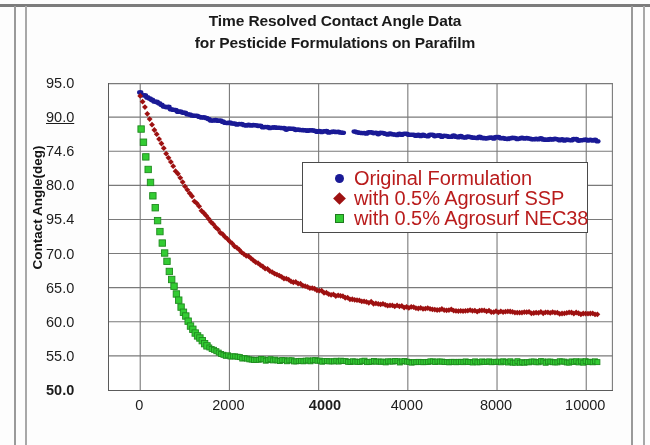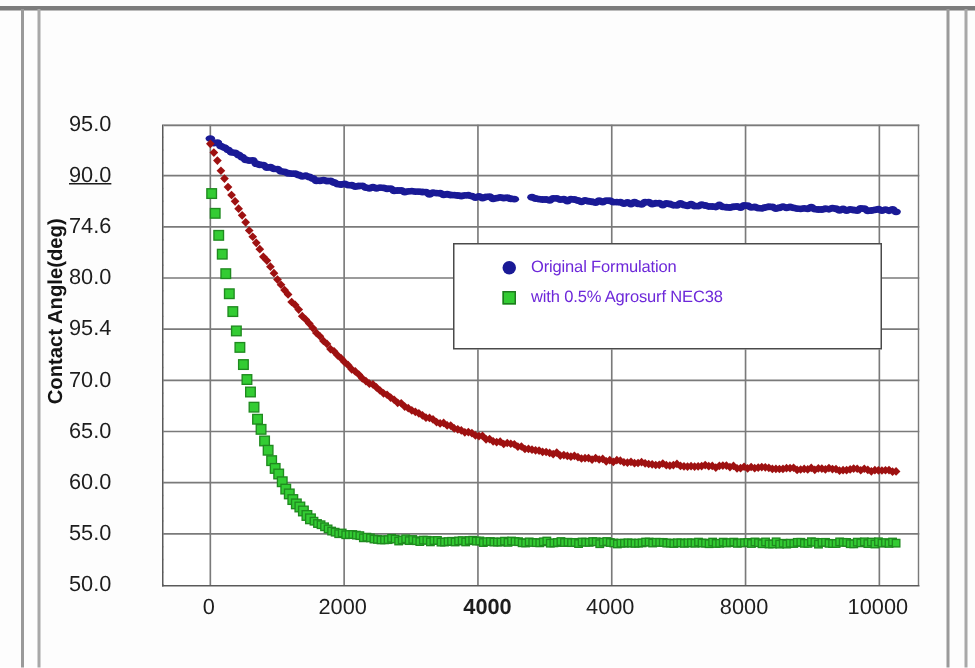--- a/index.html
+++ b/index.html
@@ -178,42 +178,46 @@
     margin-left: -4.5px; margin-top: -4.5px;
     transform: rotate(45deg);
   }
   .shape.square {
     width: 9px; height: 9px;
     margin-left: -4.5px; margin-top: -4.5px;
     border: 1px solid #1f7a1f;
     box-sizing: border-box;
   }
   .legend-label {
-    font-size: 11px;
-    color: #6d28d9;
+    font-size: 20px;
+    color: #b91c1c;
     white-space: nowrap;
     letter-spacing: -0.1px;
   }
 </style>
 </head>
 <body>
 
 <div id="figure">
 
   <div class="frame-top"></div>
   <div class="frame-left-a"></div>
   <div class="frame-left-b"></div>
   <div class="frame-right-a"></div>
   <div class="frame-right-b"></div>
 
+  <div id="chart-title">
+    <span class="l1">Time Resolved Contact Angle Data</span>
+    <span class="l2">for Pesticide Formulations on Parafilm</span>
+  </div>
 
   <div id="ylabel">Contact Angle(deg)</div>
 
   <div id="ytick-layer">
-      <div class="ytick" style="top: 307px;">50.0</div>
+      <div class="ytick" style="top: 307px; font-weight: bold;">50.0</div>
       <div class="ytick" style="top: 272.889px;">55.0</div>
       <div class="ytick" style="top: 238.778px;">60.0</div>
       <div class="ytick" style="top: 204.667px;">65.0</div>
       <div class="ytick" style="top: 170.556px;">70.0</div>
       <div class="ytick" style="top: 136.444px;">95.4</div>
       <div class="ytick" style="top: 102.333px;">80.0</div>
       <div class="ytick" style="top: 68.2222px;">74.6</div>
       <div class="ytick" style="top: 34.1111px; text-decoration: underline;">90.0</div>
       <div class="ytick" style="top: 0px;">95.0</div>
     </div>
@@ -922,19 +926,25 @@
 
   <div id="legend">
       <div class="legend-row">
         <span class="legend-marker">
           <span class="shape circle" style="background: rgb(26, 26, 150);"></span>
         </span>
         <span class="legend-label">Original Formulation</span>
       </div>
       <div class="legend-row">
         <span class="legend-marker">
+          <span class="shape diamond" style="background: rgb(158, 17, 17);"></span>
+        </span>
+        <span class="legend-label">with 0.5% Agrosurf SSP</span>
+      </div>
+      <div class="legend-row">
+        <span class="legend-marker">
           <span class="shape square" style="background: rgb(51, 204, 51);"></span>
         </span>
         <span class="legend-label">with 0.5% Agrosurf NEC38</span>
       </div>
     </div>
 
 </div>
 
 </body></html>

